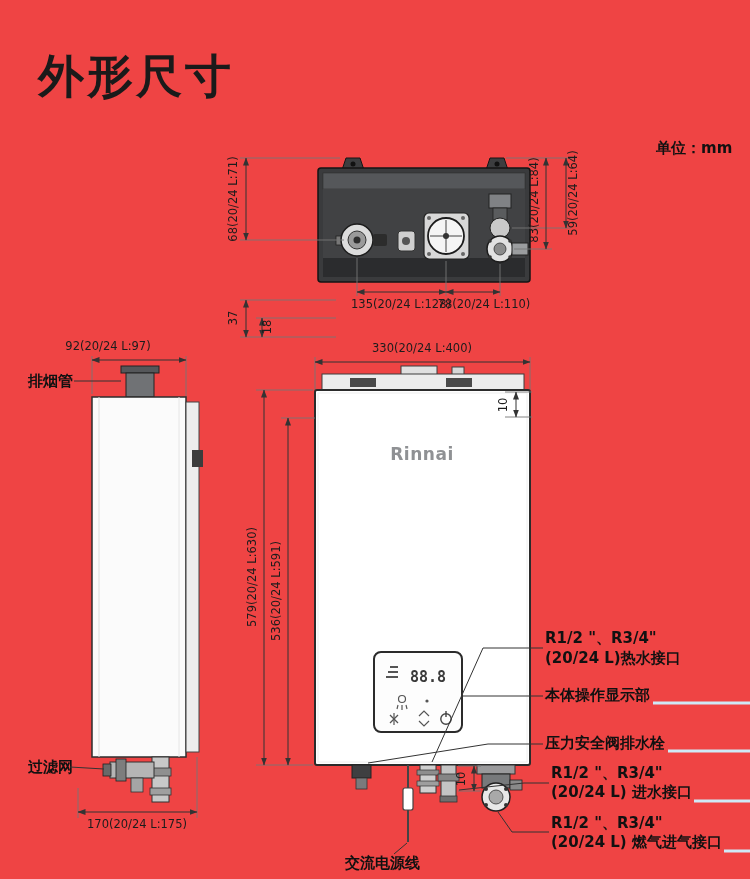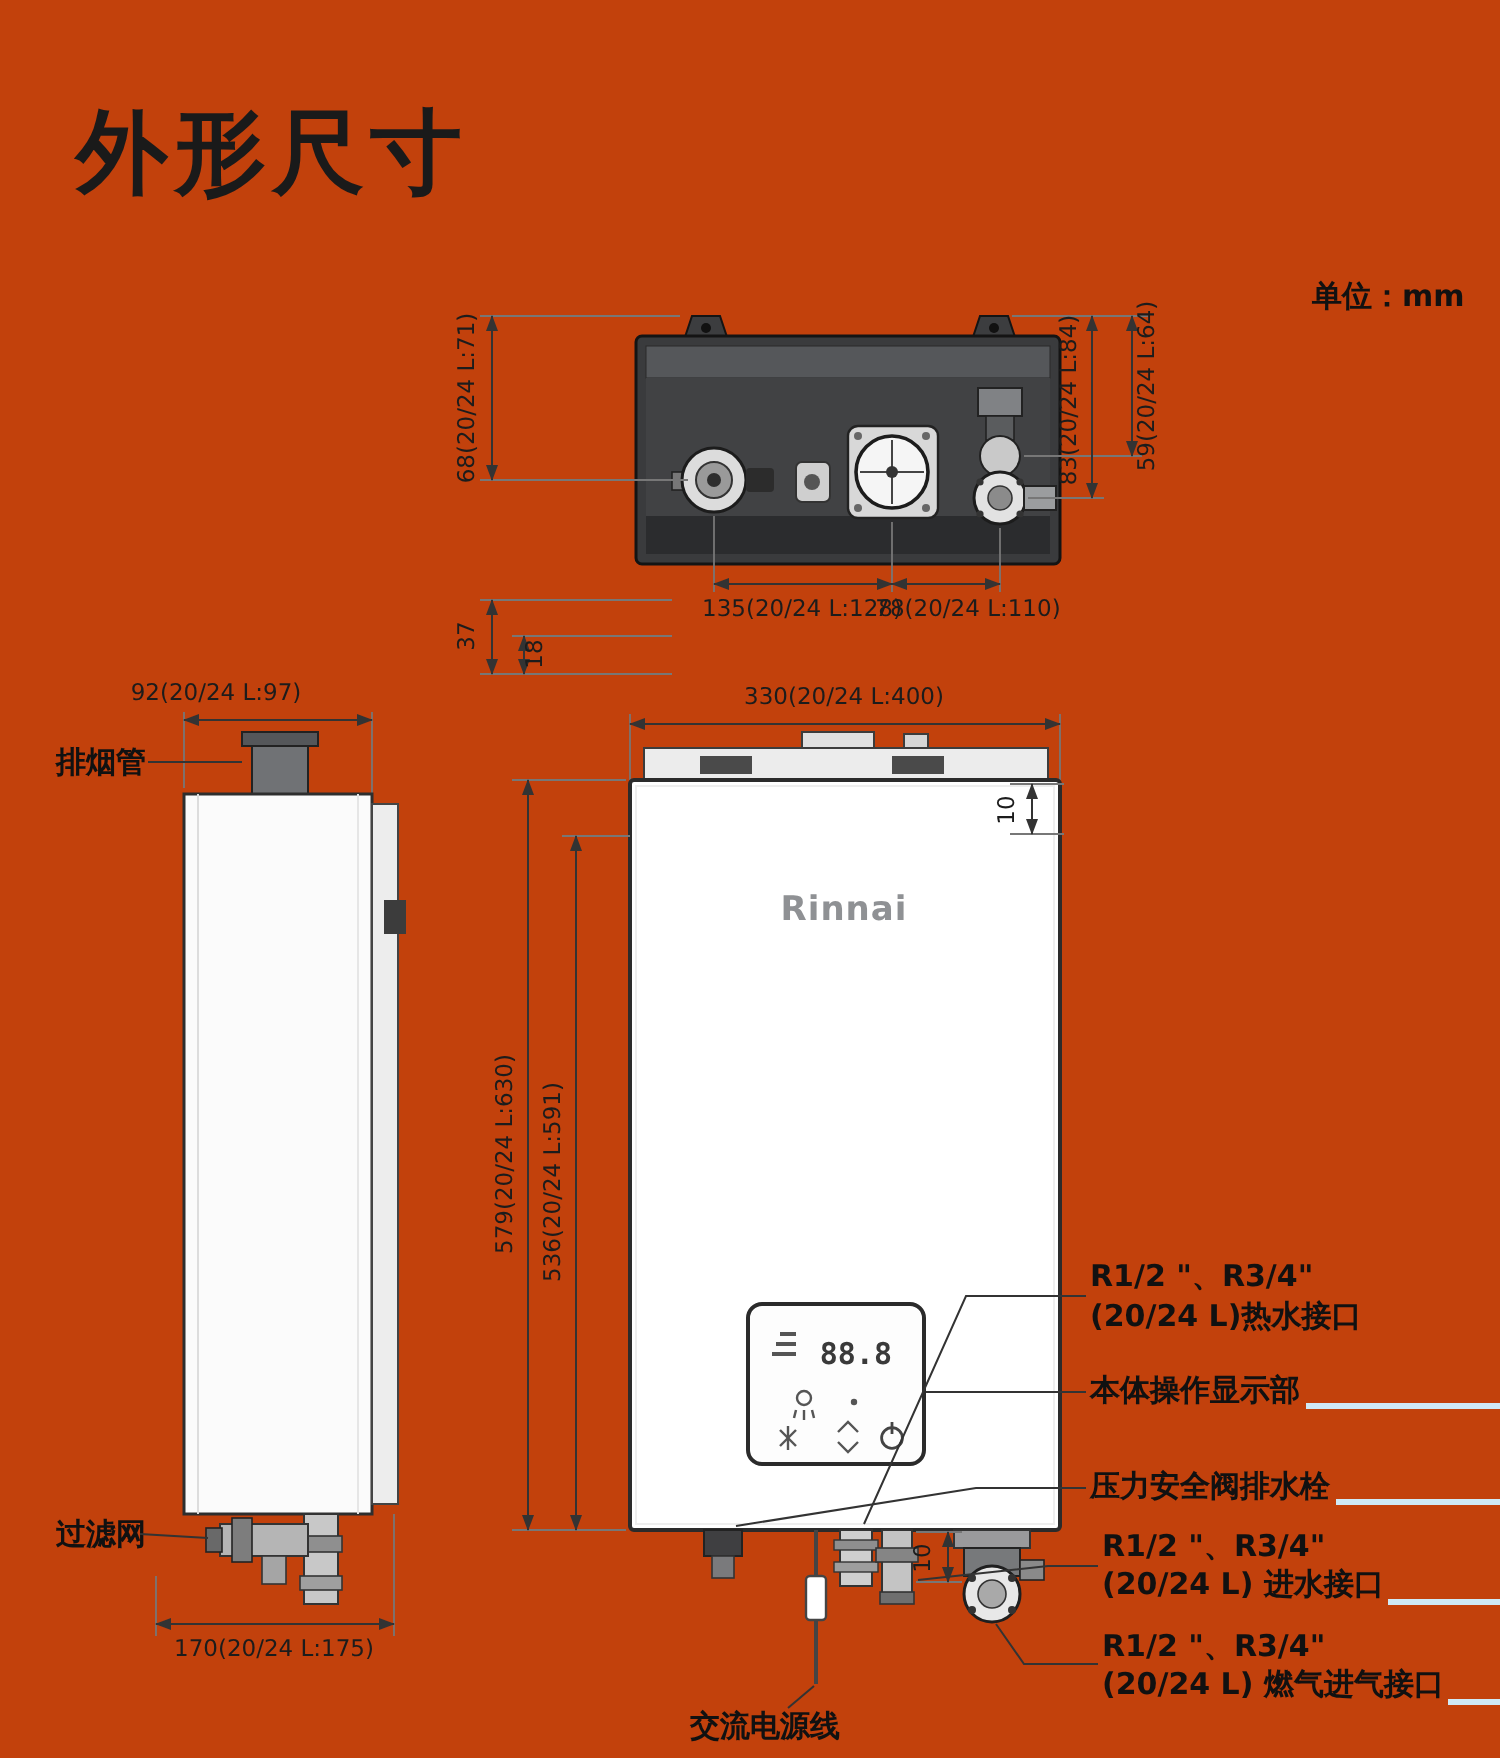--- a/index.html
+++ b/index.html
@@ -1,16 +1,16 @@
 <!DOCTYPE html>
 <html><head>
 <meta charset="utf-8">
 <style>
   html,body{margin:0;padding:0;background:#ffffff;}
-  .stage{position:relative;width:750px;height:879px;background:#c2410c;overflow:hidden;}
+  .stage{position:relative;width:750px;height:879px;background:#ef4444;overflow:hidden;}
   svg{display:block;font-family:"DejaVu Sans","Liberation Sans",sans-serif;}
   .ext{stroke:#777;stroke-width:0.9;fill:none;}
   .dim{stroke:#333;stroke-width:1;fill:none;}
   .leader{stroke:#333;stroke-width:1;fill:none;}
   .dimtext{font-size:11.5px;fill:#1c1c1c;}
   .cjk{fill:#111;font-weight:600;}
   .callout{font-size:15px;fill:#111;font-weight:700;}
   .title{font-size:46px;font-weight:800;fill:#1a1a1a;letter-spacing:3px;}
   .unit{font-size:15px;fill:#111;font-weight:600;}
   .brand{font-size:17px;font-weight:700;fill:#8f9194;letter-spacing:.5px;}

